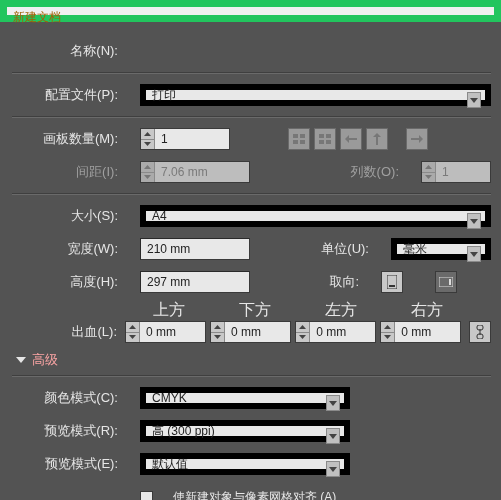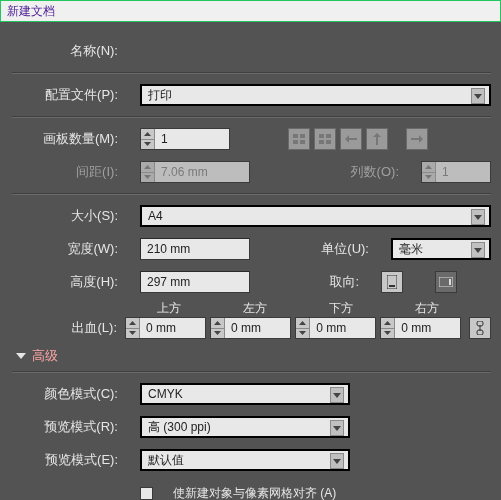--- a/index.html
+++ b/index.html
@@ -1,43 +1,43 @@
 <!DOCTYPE html>
 <html><head>
 <meta charset="utf-8">
 <style>
   * { box-sizing: border-box; margin: 0; padding: 0; font-family: "Microsoft YaHei", sans-serif; }
   body { background: #535353; width: 501px; height: 500px; overflow: hidden; }
   .window { background: #535353; width: 501px; height: 500px; }
-  .titlebar { background: #f0f0f0; border: 1px solid #22c55e; height: 22px; line-height: 20px; padding: 0 6px; font-size: 12px; color: #4c1d95; }
+  .titlebar { background: #f0f0f0; border: 7px solid #22c55e; height: 22px; line-height: 20px; padding: 0 6px; font-size: 12px; color: #a16207; }
   .panel { padding: 14px 10px 10px 36px; color: #e6e6e6; font-size: 12px; }
   .row { display: flex; align-items: center; height: 30px; margin-bottom: 3px; gap: 14px; }
   .label { width: 90px; text-align: right; padding-right: 8px; color: #e6e6e6; font-size: 13px; }
   .label.dim { color: #a0a0a0; }
   .txt-input { background: #e8e8e8; border: 1px solid #3a3a3a; border-top-color:#2a2a2a; border-left-color:#2a2a2a; height: 22px; padding: 2px 6px; font-size: 12px; color: #222; flex: 1; margin-right: 2px;}
   .txt-input.focused { outline: 2px solid #2680eb; outline-offset: -1px; }
-  .dropdown { position: relative; background: #e8e8e8; border: 2px solid #000000; height: 22px; flex: 1; display:flex; align-items:center; padding: 0 18px 0 6px; font-size:12px; color:#222; }
+  .dropdown { position: relative; background: #e8e8e8; border: 6px solid #000000; height: 22px; flex: 1; display:flex; align-items:center; padding: 0 18px 0 6px; font-size:12px; color:#222; }
   .dropdown .caret { position:absolute; right:4px; top:2px; width:14px; height:16px; background:#c0c0c0; border:1px solid #8a8a8a; display:flex; align-items:center; justify-content:center; }
   .dropdown .caret svg { display:block; }
   .spinner { display:flex; background:#e8e8e8; border:1px solid #3a3a3a; height:22px; align-items:stretch; }
   .spinner.dim { background:#bdbdbd; }
   .spin-btns { width:14px; display:flex; flex-direction:column; border-right:1px solid #8a8a8a; background:#c8c8c8;}
   .spin-btns.dim { background:#aaa; }
   .sb { flex:1; display:flex; align-items:center; justify-content:center; border-bottom:1px solid #8a8a8a; cursor:pointer;}
   .sb:last-child { border-bottom:none; }
   .spin-txt { padding: 0 6px; font-size:12px; display:flex; align-items:center; color:#222; min-width:40px;}
   .spin-txt.dim { color:#7a7a7a; }
   .hr { border: none; border-top: 1px solid #3f3f3f; border-bottom:1px solid #6a6a6a; margin: 6px 0 6px -24px; }
   .section-hdr { display:flex; align-items:center; margin: 8px 0 6px -24px; cursor:pointer; color:#fca5a5; font-size:13px;}
   .tri { width:0;height:0;border-left:5px solid transparent;border-right:5px solid transparent;border-top:6px solid #e6e6e6; margin-right:6px; margin-left:4px;}
   .icon-row { display:flex; gap:4px; }
   .iconbtn { width:22px; height:22px; background:#c8c8c8; border:1px solid #3a3a3a; display:flex; align-items:center; justify-content:center; }
   .iconbtn.dim { background:#9a9a9a; border-color:#6a6a6a; }
   .iconbtn.dark { background:#6a6a6a; }
-  .bleed-labels { display:flex; margin-left:90px; font-size:12px; color:#e6e6e6;align-items:center;}
+  .bleed-labels { display:flex; margin-left:90px; font-size:16px; color:#e6e6e6;align-items:center;}
   .bleed-labels span { width:86px; text-align:center; }
   .bleed-row { display:flex; align-items:center; margin-bottom:4px;}
   .bleed-row .spinner { width:82px; margin-right:4px; }
   .linkbtn { width:22px; height:22px; background:#c8c8c8; border:1px solid #3a3a3a; display:flex; align-items:center; justify-content:center; margin-left:4px;}
   .chk { width:13px; height:13px; background:#e8e8e8; border:1px solid #3a3a3a; margin-right:6px; display:inline-block; }
   .w110 { width:110px; flex:none; }
   .w210 { width:210px; flex:none; }
   input.txt-input { outline: none; }
 </style>
 </head>
@@ -205,22 +205,22 @@
           <svg width="14" height="10">
             <rect x="0" y="0" width="14" height="10" fill="none" stroke="#ddd"></rect>
             <rect x="10" y="2" width="2" height="6" fill="#ddd"></rect>
           </svg>
         </div>
       <div style="width:20px"></div>
     </div>
 
     <div class="bleed-labels">
       <span>上方</span>
+      <span>下方</span>
       <span>左方</span>
-      <span>下方</span>
       <span>右方</span>
     </div>
     <div class="bleed-row">
       <div class="label">出血(L):</div>
       <div class="spinner">
           <div class="spin-btns">
             <div class="sb">
               <svg width="7" height="4">
                 <polygon points="0,4 7,4 3.5,0" fill="#444"></polygon>
               </svg>

